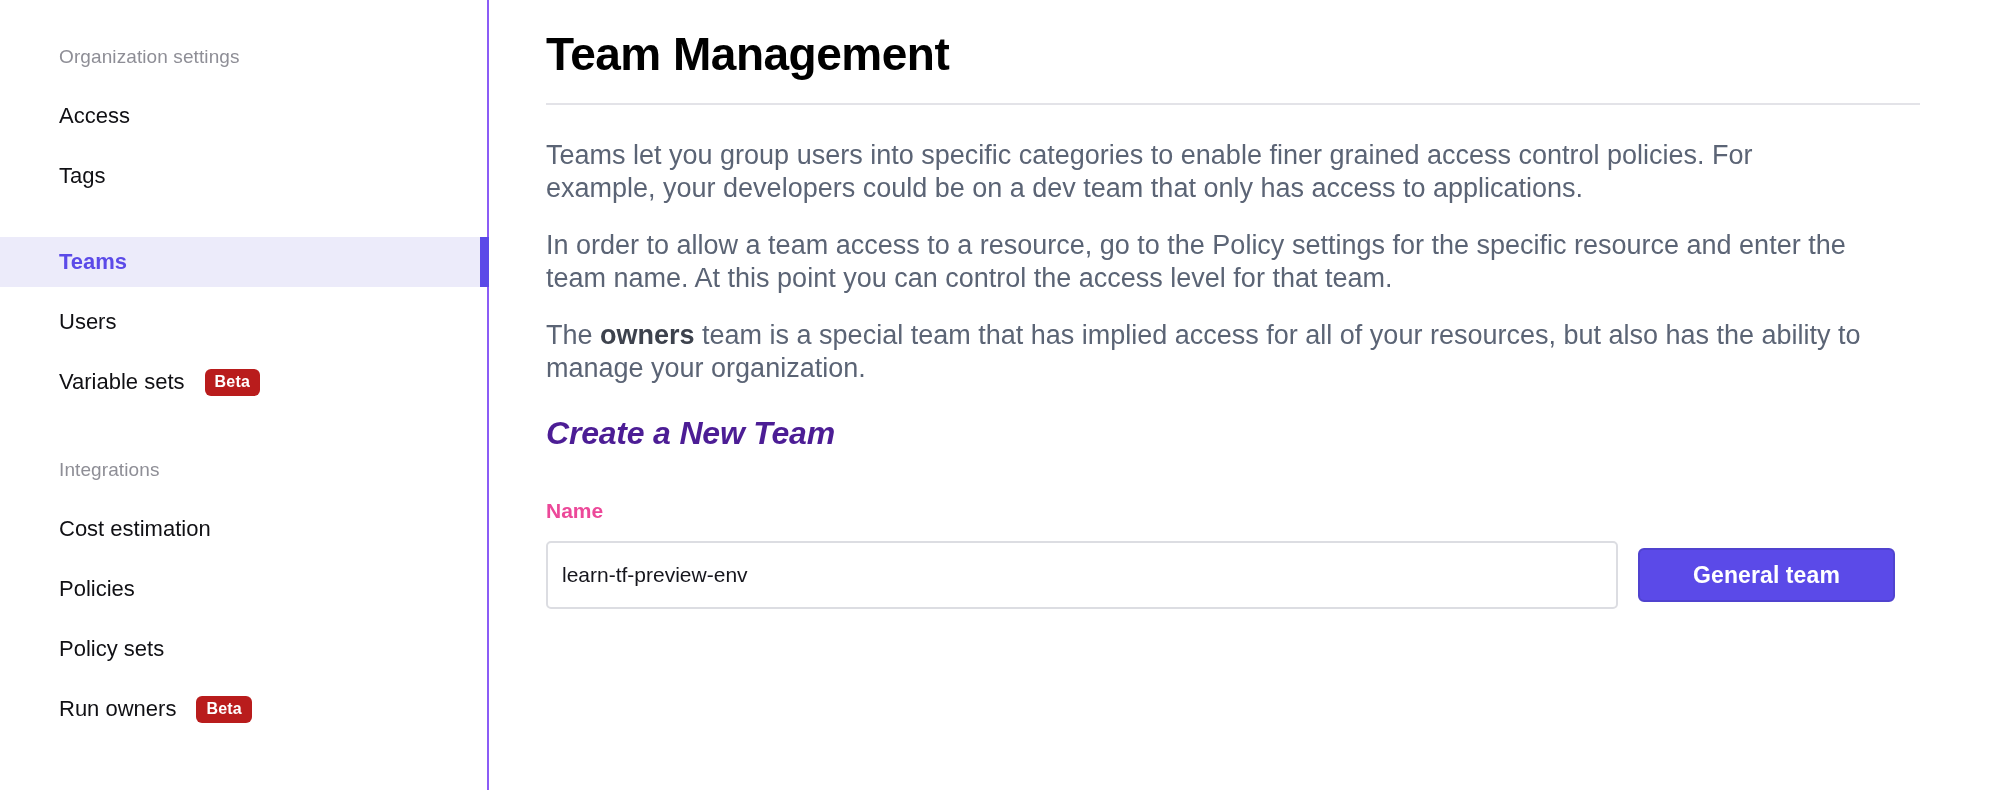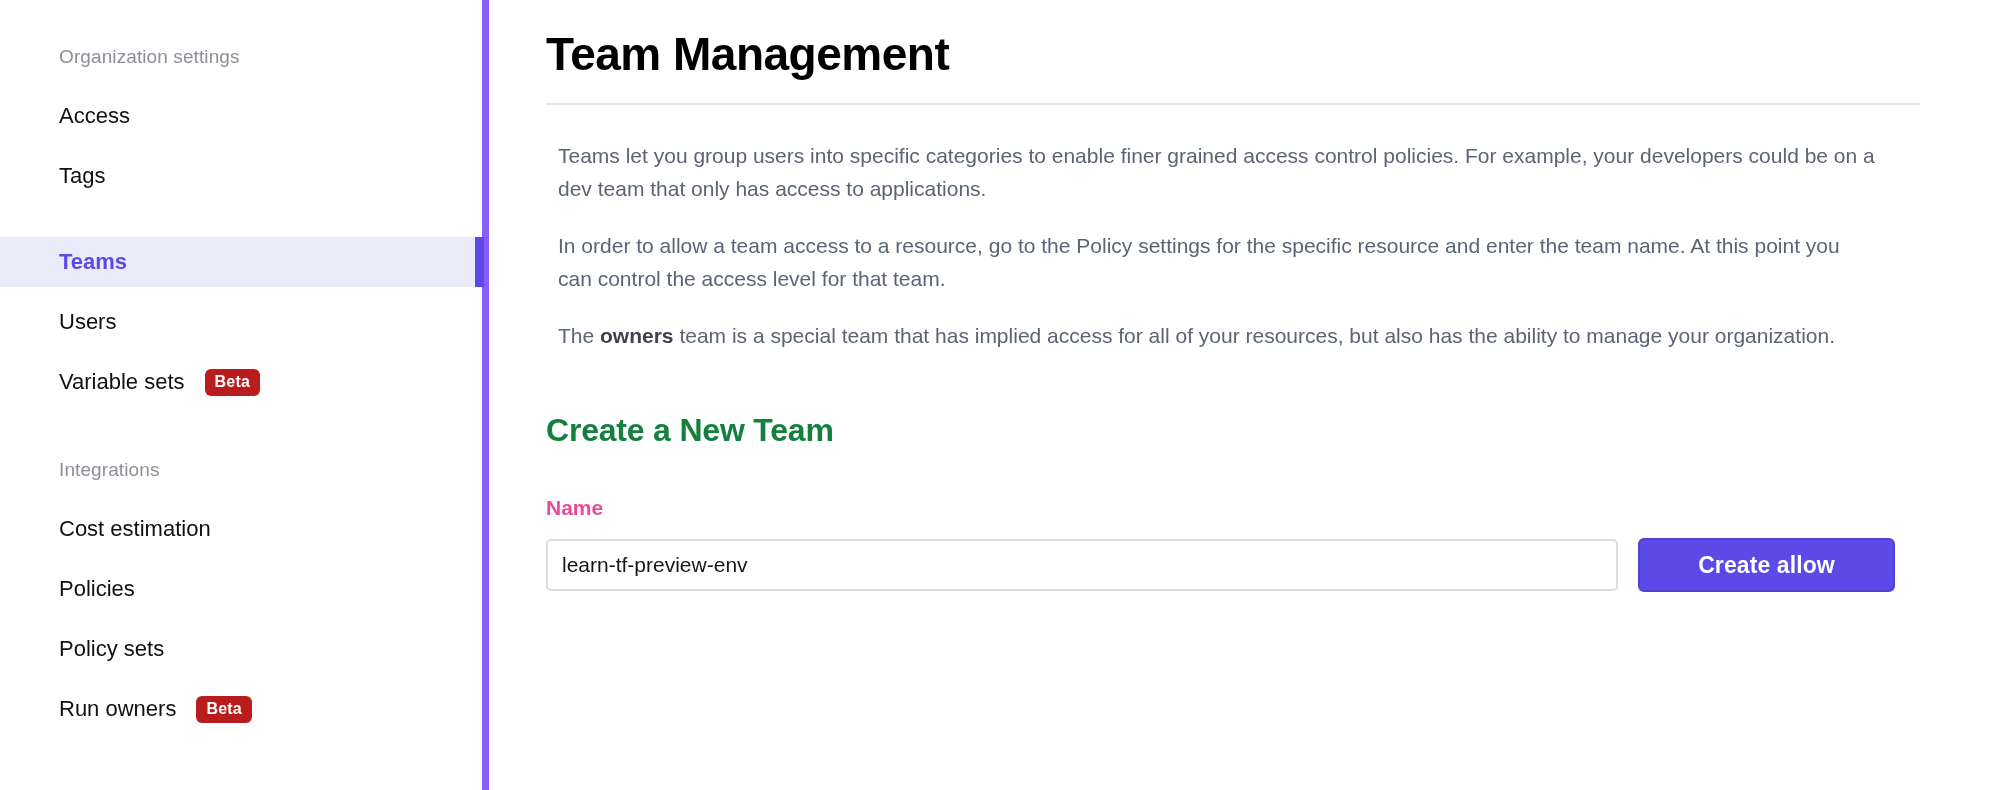--- a/index.html
+++ b/index.html
@@ -21,21 +21,21 @@
     height: 790px;
     align-items: stretch;
   }
 
   
   .sidebar {
     width: 489px;
     min-width: 489px;
     height: 790px;
     box-sizing: border-box;
-    border-right: 7px solid #8b5cf6;
+    border-right: 2px solid #8b5cf6;
     position: relative;
     background: #ffffff;
     padding-top: 44px;
   }
 
   .nav-section-label {
     font-size: 19px;
     color: #8e8e96;
     font-weight: 400;
     padding: 0 0 0 59px;
@@ -118,61 +118,62 @@
   }
 
   .title-rule {
     height: 2px;
     background: #e3e3e8;
     width: 1374px;
     margin-top: 19px;
   }
 
   .body-text {
-    font-size: 21px;
+    font-size: 27px;
     line-height: 33px;
     color: #5b6475;
     width: 1320px;
-    margin: 12px;
+    margin: 0;
   }
 
   .body-text.first { margin-top: 34px; }
   .body-text.rest  { margin-top: 24px; }
 
   .body-text b {
     font-weight: 700;
     color: #3d424d;
   }
 
   .section-title {
     font-size: 32px;
     font-weight: 700;
-    color: #15803d;
-    margin: 57px 0 0 0;
+    color: #4c1d95;
+    margin: 27px 0 0 0;
     letter-spacing: -0.2px;
     line-height: 42px;
+    font-style: italic;
   }
 
   .field-label {
     font-size: 21px;
     font-weight: 700;
     color: #ec4899;
     margin-top: 44px;
     line-height: 26px;
   }
 
   .form-row {
     display: flex;
     align-items: center;
     margin-top: 17px;
   }
 
   .text-input {
     width: 1072px;
-    height: 52px;
+    height: 68px;
     box-sizing: border-box;
     border: 2px solid #dcdde2;
     border-radius: 5px;
     background: #ffffff;
     font-size: 21px;
     color: #16161d;
     font-family: "Liberation Sans", sans-serif;
     padding: 0 14px;
     outline: none;
   }
@@ -260,18 +261,18 @@
     <p class="body-text rest">
       <span>The </span><b>owners</b><span> team is a special team that has implied access for all of your resources, but also has the ability to manage your organization.</span>
     </p>
 
     <h2 class="section-title">Create a New Team</h2>
 
     <div class="field-label">Name</div>
 
     <div class="form-row">
       <input class="text-input" type="text" value="learn-tf-preview-env" style="">
-      <button class="create-btn">Create allow</button>
+      <button class="create-btn">General team</button>
     </div>
 
   </main>
 
 </div>
 
 </body></html>

